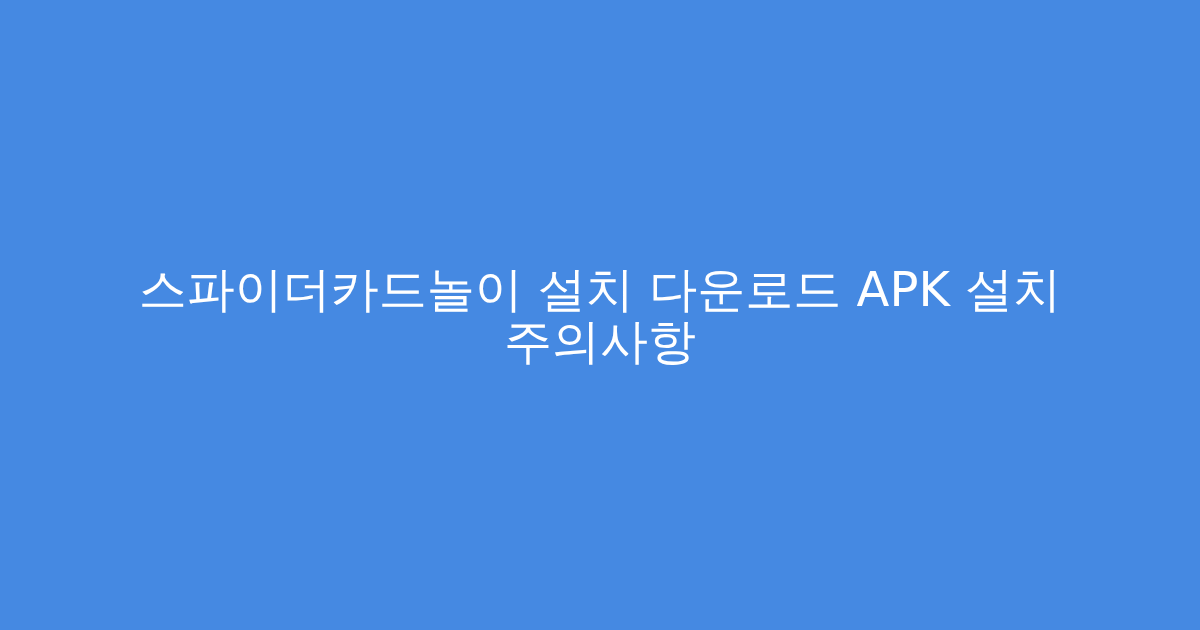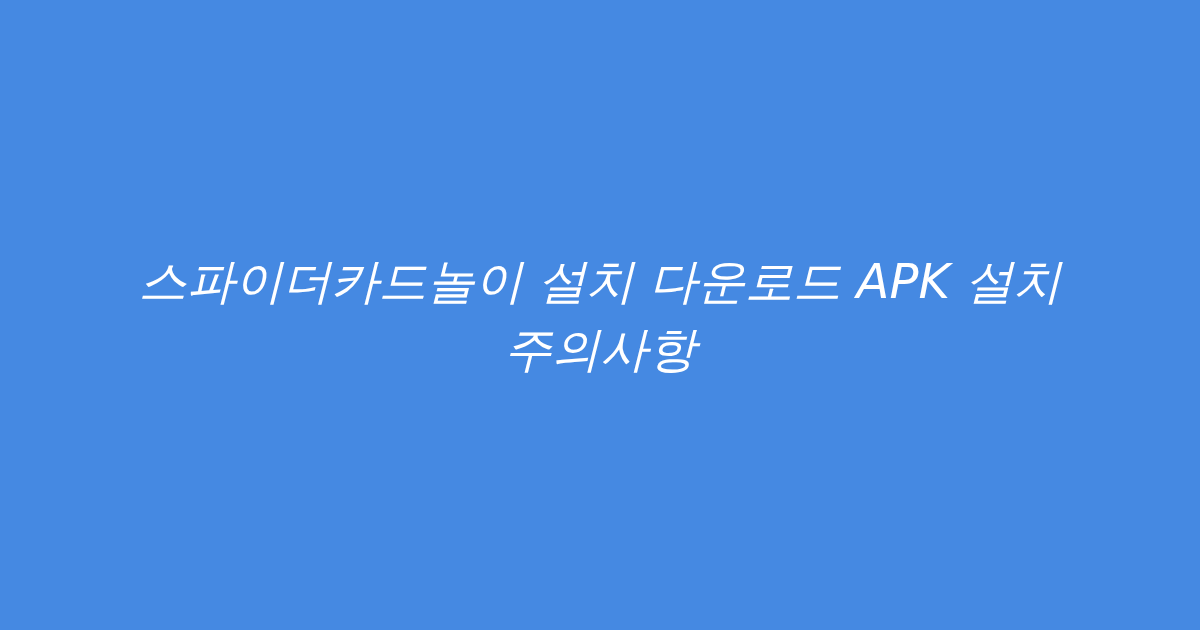--- a/index.html
+++ b/index.html
@@ -36,27 +36,26 @@
     justify-content: center;
   }
 
   .card-title {
     margin: 0;
     padding: 0;
     color: #ffffff;
     font-family: "DejaVu Sans", "Liberation Sans", sans-serif;
     font-size: 48px;
     font-weight: 400;
-    line-height: 68px;
+    line-height: 52px;
     letter-spacing: 0;
     text-align: center;
     max-width: 930px;
     word-break: keep-all;
     overflow-wrap: break-word;
-    font-style: italic;
     -webkit-font-smoothing: antialiased;
   }
 </style>
 </head>
 <body>
 
 <div class="share-card" style="background-color: rgb(69, 137, 226);">
 
   <div class="card-inner">
 

